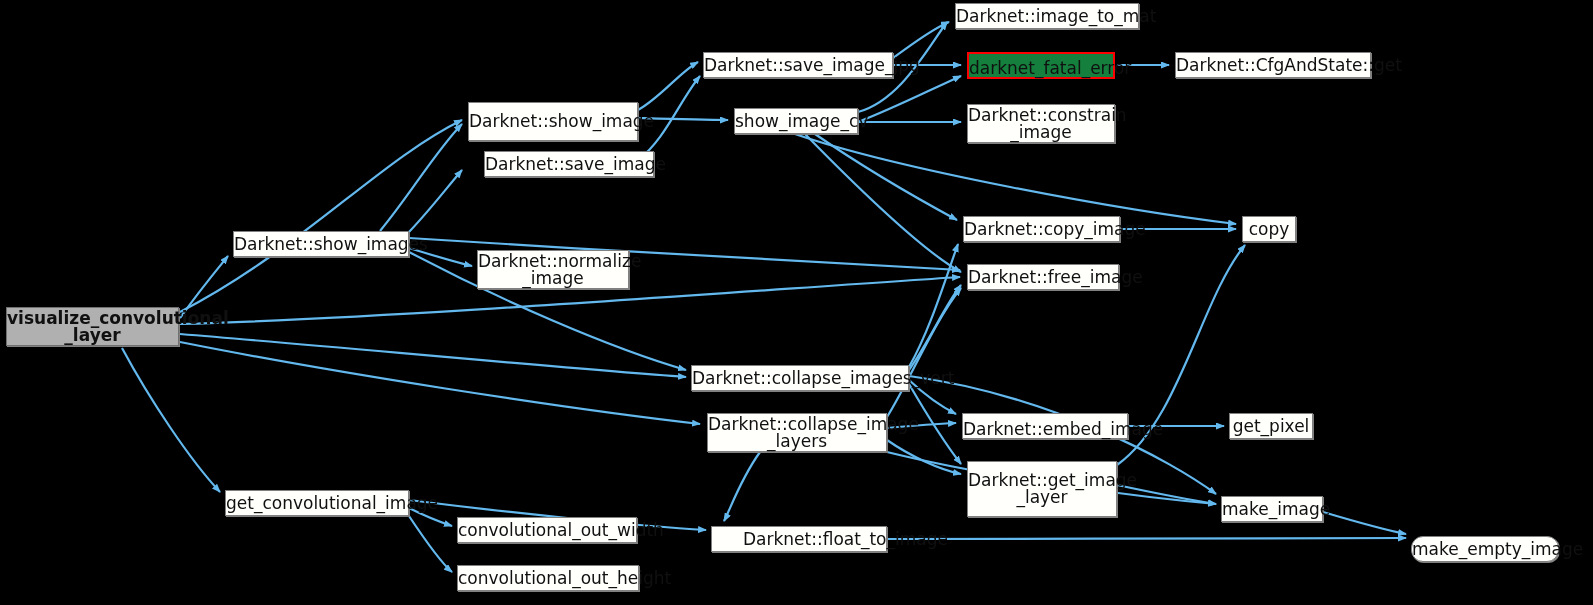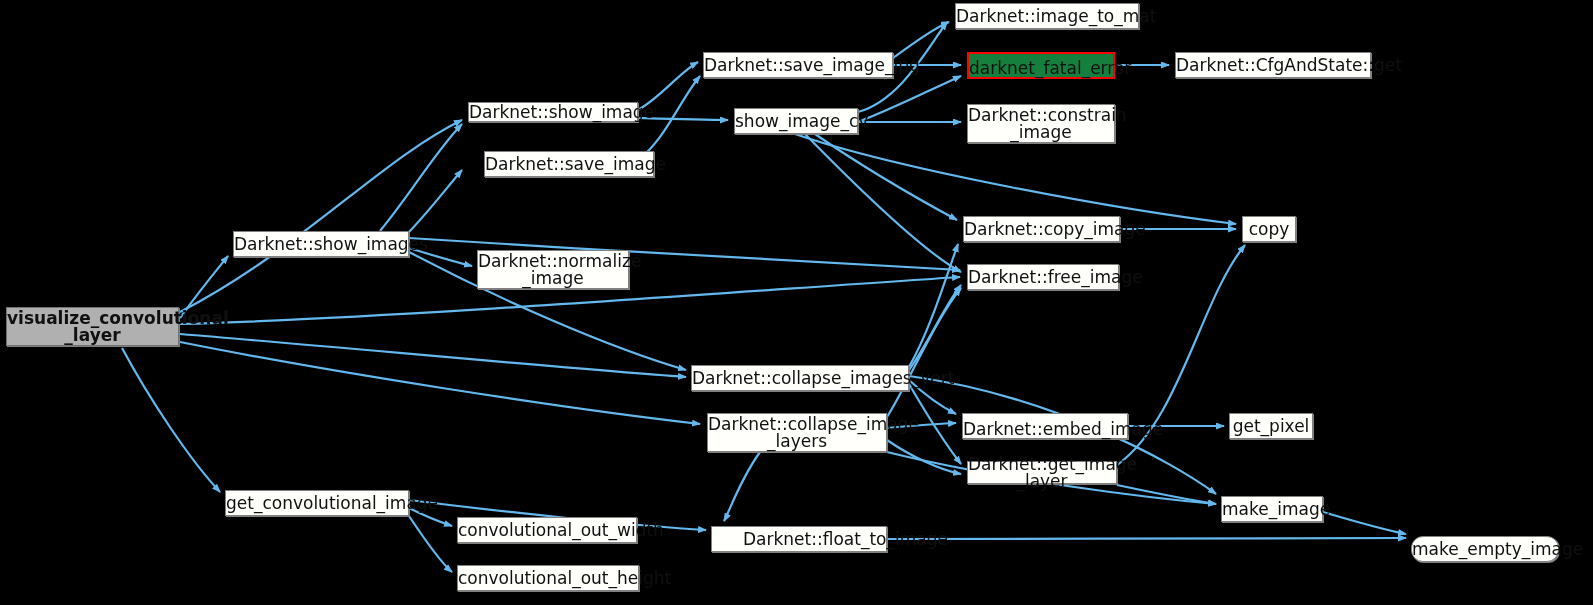--- a/index.html
+++ b/index.html
@@ -83,39 +83,39 @@
         <path d="M 887 539 C 1050 539, 1300 538, 1406 538" fill="none" stroke="#63b8ee" stroke-width="2.2" marker-end="url(#ah)"></path>
         <path d="M 409 500 C 520 514, 640 526, 706 530" fill="none" stroke="#63b8ee" stroke-width="2.2" marker-end="url(#ah)"></path>
         <path d="M 409 508 C 425 516, 440 522, 452 526" fill="none" stroke="#63b8ee" stroke-width="2.2" marker-end="url(#ah)"></path>
         <path d="M 409 516 C 425 540, 440 562, 452 572" fill="none" stroke="#63b8ee" stroke-width="2.2" marker-end="url(#ah)"></path>
       </g>
   </svg>
   <div id="node-layer">
       <div class="node root" style="left: 6px; top: 307px; width: 173px; height: 39px;"><span class="nlabel">visualize_convolutional
 _layer</span></div>
       <div class="node" style="left: 233px; top: 231px; width: 176px; height: 26px;"><span class="nlabel">Darknet::show_images</span></div>
-      <div class="node" style="left: 468px; top: 102px; width: 170px; height: 20px; justify-content: center;"><span class="nlabel">Darknet::show_image</span></div>
+      <div class="node" style="left: 468px; top: 102px; width: 170px; height: 39px; justify-content: center;"><span class="nlabel">Darknet::show_image</span></div>
       <div class="node" style="left: 484px; top: 151px; width: 170px; height: 26px;"><span class="nlabel">Darknet::save_image</span></div>
       <div class="node" style="left: 477px; top: 250px; width: 152px; height: 39px; justify-content: center;"><span class="nlabel">Darknet::normalize
 _image</span></div>
       <div class="node" style="left: 703px; top: 52px; width: 190px; height: 26px;"><span class="nlabel">Darknet::save_image_jpg</span></div>
       <div class="node" style="left: 734px; top: 108px; width: 124px; height: 26px;"><span class="nlabel">show_image_cv</span></div>
       <div class="node" style="left: 955px; top: 3px; width: 184px; height: 26px;"><span class="nlabel">Darknet::image_to_mat</span></div>
       <div class="node highlight" style="left: 967px; top: 52px; width: 148px; height: 27px;"><span class="nlabel">darknet_fatal_error</span></div>
       <div class="node" style="left: 1175px; top: 52px; width: 196px; height: 26px;"><span class="nlabel">Darknet::CfgAndState::get</span></div>
       <div class="node" style="left: 967px; top: 104px; width: 148px; height: 39px;"><span class="nlabel">Darknet::constrain
 _image</span></div>
       <div class="node" style="left: 963px; top: 216px; width: 157px; height: 26px;"><span class="nlabel">Darknet::copy_image</span></div>
       <div class="node" style="left: 967px; top: 264px; width: 152px; height: 26px;"><span class="nlabel">Darknet::free_image</span></div>
       <div class="node" style="left: 1242px; top: 216px; width: 54px; height: 26px;"><span class="nlabel">copy</span></div>
       <div class="node" style="left: 691px; top: 365px; width: 218px; height: 26px;"><span class="nlabel">Darknet::collapse_images_vert</span></div>
       <div class="node" style="left: 707px; top: 413px; width: 180px; height: 39px;"><span class="nlabel">Darknet::collapse_image
 _layers</span></div>
       <div class="node" style="left: 962px; top: 413px; width: 166px; height: 26px; align-items: flex-end;"><span class="nlabel">Darknet::embed_image</span></div>
-      <div class="node" style="left: 967px; top: 461px; width: 150px; height: 23px;"><span class="nlabel">Darknet::get_image
+      <div class="node" style="left: 967px; top: 461px; width: 150px; height: 56px;"><span class="nlabel">Darknet::get_image
 _layer</span></div>
       <div class="node" style="left: 1229px; top: 413px; width: 84px; height: 26px;"><span class="nlabel">get_pixel</span></div>
       <div class="node" style="left: 1221px; top: 496px; width: 102px; height: 26px;"><span class="nlabel">make_image</span></div>
       <div class="node" style="left: 1411px; top: 536px; width: 148px; height: 26px; border-radius: 12px;"><span class="nlabel">make_empty_image</span></div>
       <div class="node" style="left: 225px; top: 490px; width: 184px; height: 26px;"><span class="nlabel">get_convolutional_image</span></div>
       <div class="node" style="left: 457px; top: 517px; width: 180px; height: 26px;"><span class="nlabel">convolutional_out_width</span></div>
       <div class="node" style="left: 457px; top: 565px; width: 182px; height: 26px;"><span class="nlabel">convolutional_out_height</span></div>
       <div class="node" style="left: 711px; top: 526px; width: 176px; height: 26px; padding-left: 31px;"><span class="nlabel">Darknet::float_to_image</span></div>
     </div>
 </div>

